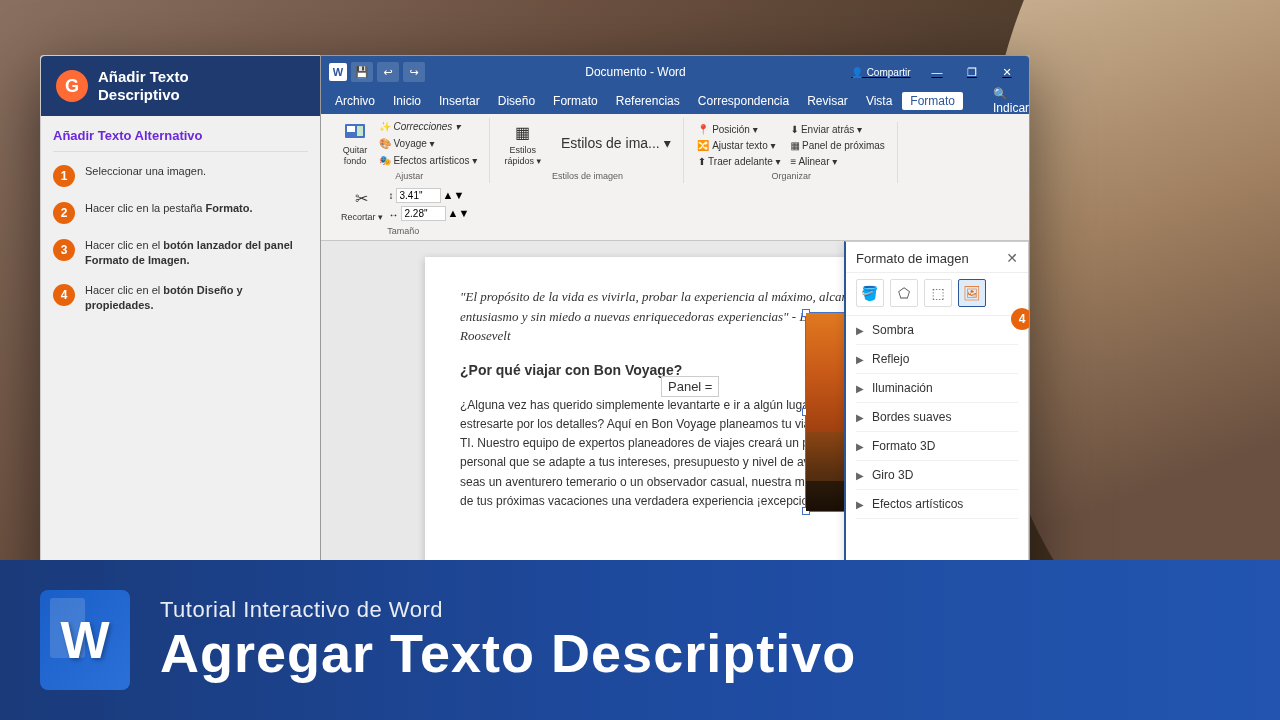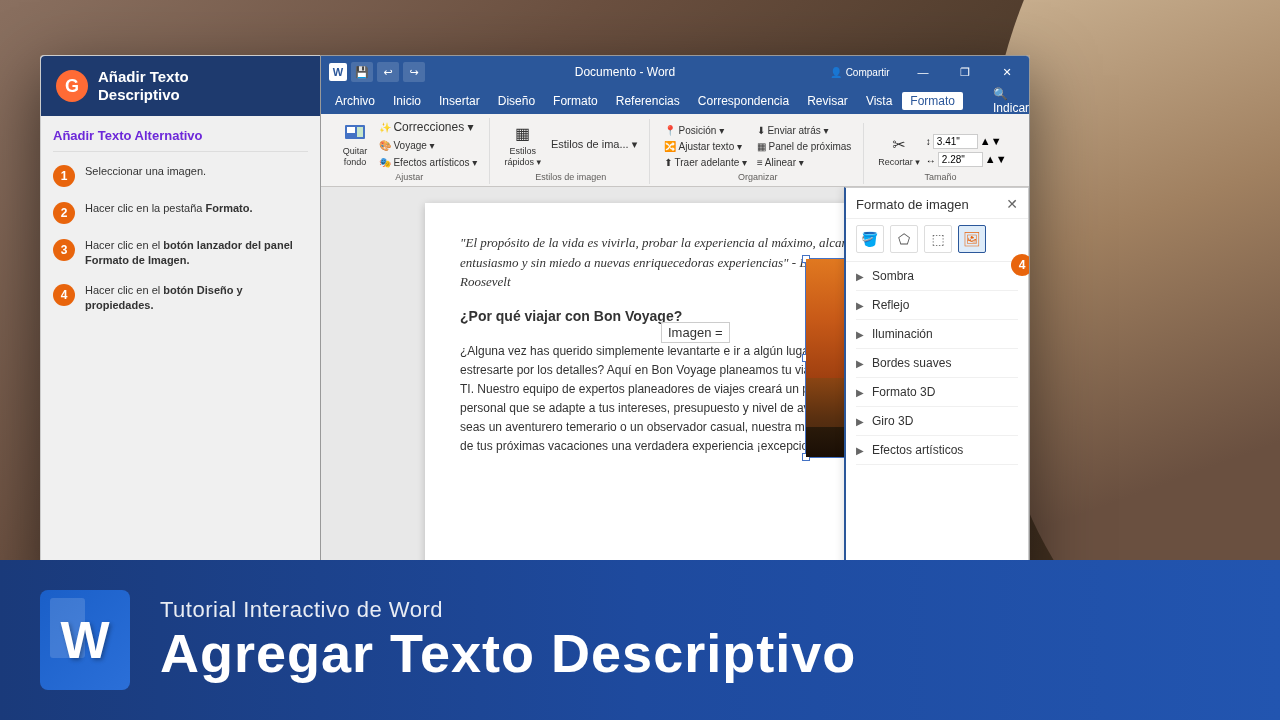--- a/index.html
+++ b/index.html
@@ -252,21 +252,22 @@
     .title-bar-center {
       flex: 1;
       text-align: center;
       color: white;
       font-size: 12px;
       font-weight: 400;
     }
 
     .title-bar-right {
       display: flex;
-      gap: 14px;
+      gap: 7px;
+      text-decoration: underline;
     }
 
     .window-btn {
       width: 28px;
       height: 20px;
       display: flex;
       align-items: center;
       justify-content: center;
       color: white;
       font-size: 11px;
@@ -654,21 +655,21 @@
                     <rect x="2" y="4" width="20" height="14" fill="#4472c4" rx="1"></rect>
                     <rect x="4" y="6" width="8" height="6" fill="white"></rect>
                     <rect x="14" y="6" width="6" height="10" fill="#c8e6c9"></rect>
                   </svg>
               </div>
               <div class="ribbon-btn-label">Quitar<br>fondo</div>
             </div>
             <div style="display:flex;flex-direction:column;gap:2px;">
               <div class="ribbon-small-btn">
                 <span>✨</span>
-                  <span style="font-size:12px;">Correcciones ▾</span>
+                  <span style="font-size:10px;font-style:italic;">Correcciones ▾</span>
               </div>
               <div class="ribbon-small-btn">
                 <span>🎨</span>
                   <span style="font-size:10px;">Voyage ▾</span>
               </div>
               <div class="ribbon-small-btn">
                 <span>🎭</span>
                   <span style="font-size:10px;">Efectos artísticos ▾</span>
               </div>
             </div>
@@ -676,21 +677,21 @@
           <div class="ribbon-group-label">Ajustar</div>
         </div>
 
         <div class="ribbon-group">
           <div class="ribbon-buttons">
             <div class="ribbon-btn">
               <div class="ribbon-btn-icon">▦</div>
               <div class="ribbon-btn-label">Estilos<br>rápidos ▾</div>
             </div>
             <div style="display:flex;align-items:center;gap:2px;">
-              <div class="ribbon-small-btn" style="font-size:11px;">Estilos de ima... ▾</div>
+              <div class="ribbon-small-btn" style="font-size:14px;margin-left:10px;">Estilos de ima... ▾</div>
             </div>
           </div>
           <div class="ribbon-group-label">Estilos de imagen</div>
         </div>
 
         <div class="ribbon-group">
           <div class="ribbon-buttons">
             <div style="display:flex;flex-direction:column;gap:1px;">
               <div class="ribbon-small-btn">
                 <span>📍</span>
@@ -743,21 +744,21 @@
             </div>
           </div>
           <div class="ribbon-group-label">Tamaño</div>
         </div>
       </div>
     </div>
 
     <div class="document-area">
       <div class="doc-scroll-area">
 
-        <div class="color-label">Imagen =</div>
+        <div class="color-label">Panel =</div>
 
         <div style="display:flex;height:100%;">
           <div style="flex:1;overflow:hidden;padding:8px;">
             <div class="document-page">
               <div class="doc-quote">"El propósito de la vida es vivirla, probar la experiencia al máximo, alcanzar con entusiasmo y sin miedo a nuevas enriquecedoras experiencias" - Eleanor Roosevelt</div>
               <div class="doc-heading">¿Por qué viajar con Bon Voyage?</div>
               <div class="doc-body">¿Alguna vez has querido simplemente levantarte e ir a algún lugar y no estresarte por los detalles?  Aquí en Bon Voyage planeamos tu viaje en torno a TI. Nuestro equipo de expertos planeadores de viajes creará un perfil único y personal que se adapte a tus intereses, presupuesto y nivel de aventura. Ya seas un aventurero temerario o un observador casual, nuestra misión es hacer de tus próximas vacaciones una verdadera experiencia ¡excepcional!</div>
 
               <div class="doc-image-container">
 

